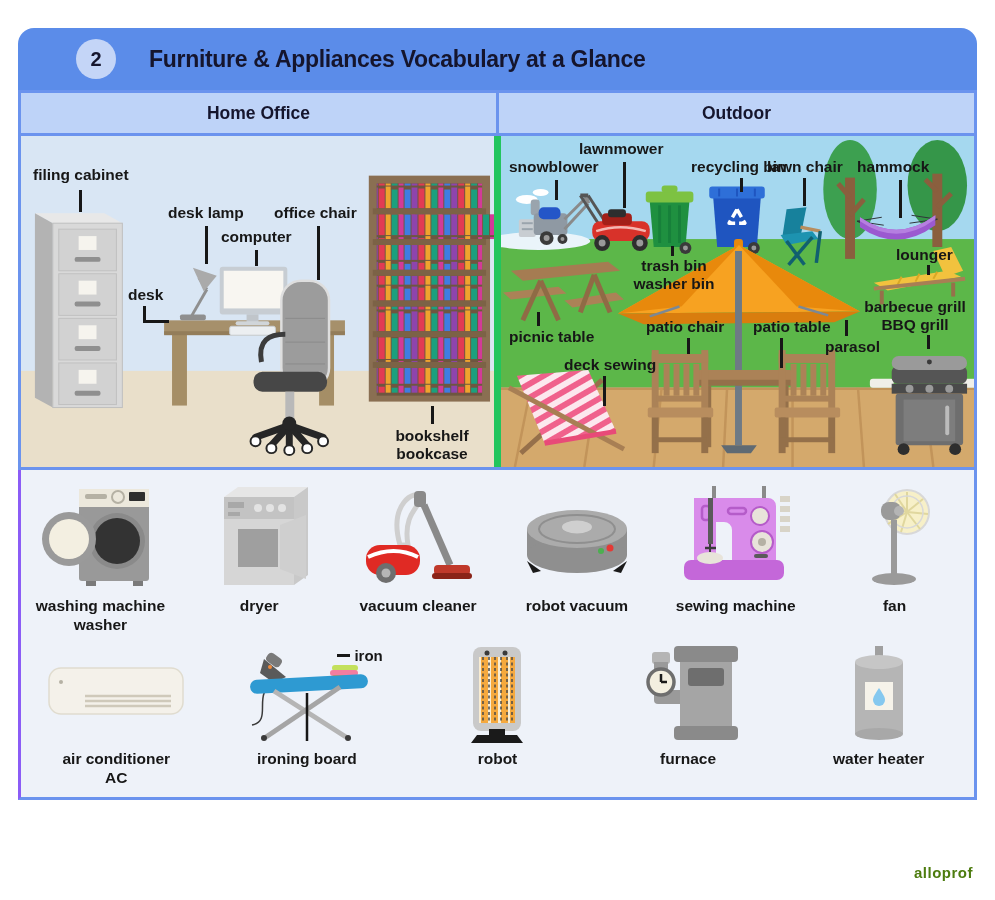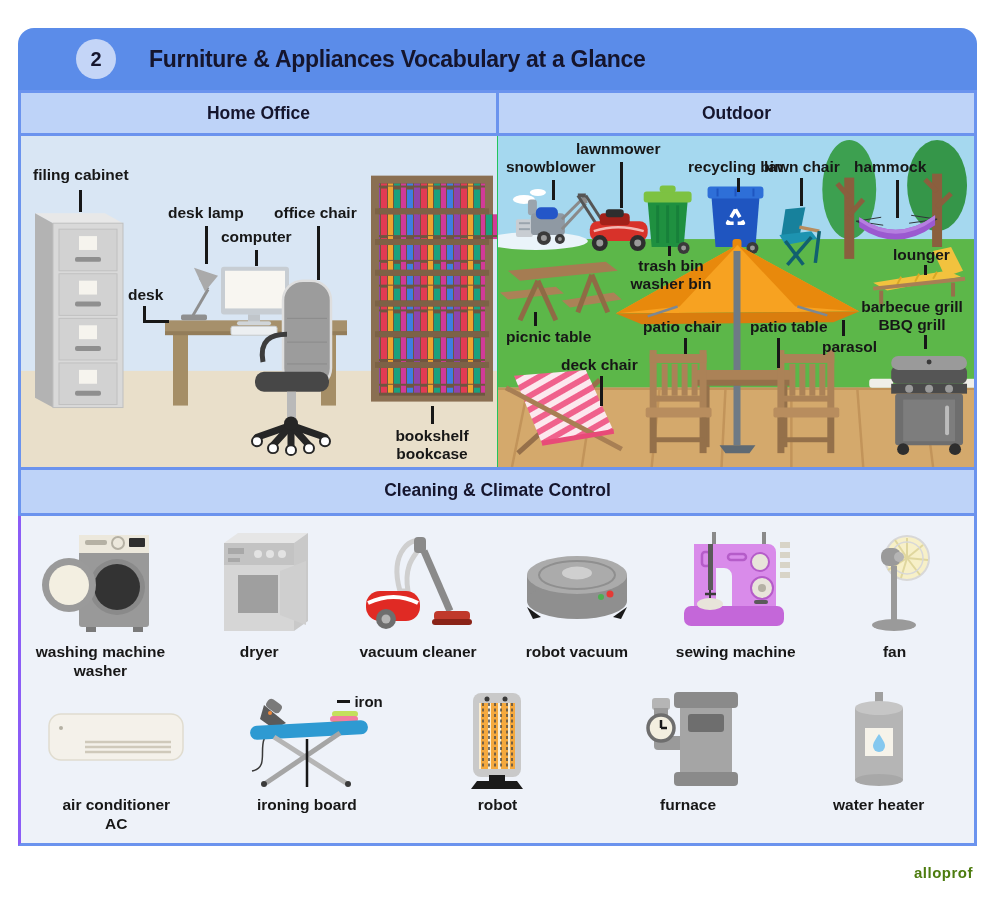--- a/index.html
+++ b/index.html
@@ -22,21 +22,21 @@
              text-align:center; padding-top:10px; }
   .subhead.left { border-right:3px solid #6b93ee; }
   .cchead { height:46px; background:#bed3f8; color:#15152d; font-weight:700; font-size:17.5px;
             text-align:center; padding-top:10px;
             border-left:3px solid #6b93ee; border-right:3px solid #6b93ee; border-bottom:3px solid #6b93ee; }
 
   
   .scenes { display:flex; height:334px; border-left:3px solid #6b93ee; border-right:3px solid #6b93ee;
             border-bottom:3px solid #6b93ee; }
   .scene { flex:1; position:relative; overflow:hidden; }
-  .scene.home { border-right:1px solid #22c55e; }
+  .scene.home { border-right:7px solid #22c55e; }
   .scene svg.bg { position:absolute; inset:0; width:100%; height:100%; }
 
   .lbl { position:absolute; font-weight:700; font-size:15.5px; color:#171717; white-space:nowrap;
          line-height:1.15; }
   .lbl.center { text-align:center; }
   .ln  { position:absolute; width:2.5px; background:#171717; }
   .ln.h { height:2.5px; }
 
   
   .appliances { height:330px; background:#eef2f9; border-left:3px solid #8b5cf6;
@@ -407,31 +407,30 @@
         <div class="lbl" style="left:395px; top:110px;">lounger</div>
         <div class="ln" style="left:426px; top:129px; height:10px;"></div>
         <div class="ln" style="left:36px; top:176px; height:14px;"></div>
         <div class="lbl" style="left:8px; top:192px;">picnic table</div>
         <div class="lbl" style="left:145px; top:182px;">patio chair</div>
         <div class="ln" style="left:186px; top:202px; height:16px;"></div>
         <div class="lbl" style="left:252px; top:182px;">patio table</div>
         <div class="ln" style="left:279px; top:202px; height:30px;"></div>
         <div class="ln" style="left:344px; top:184px; height:16px;"></div>
         <div class="lbl" style="left:324px; top:202px;">parasol</div>
-        <div class="lbl" style="left:63px; top:220px;">deck chair</div>
+        <div class="lbl" style="left:63px; top:220px;">deck sewing</div>
         <div class="ln" style="left:102px; top:240px; height:30px;"></div>
         <div class="lbl center" style="left:352px; top:162px; width:124px;">
           <div>barbecue grill</div>
           <div>BBQ grill</div>
         </div>
         <div class="ln" style="left:426px; top:199px; height:14px;"></div>
       </div>
     </div>
 
-    <div class="cchead">Cleaning &amp; Climate Control</div>
 
     <div class="appliances">
       <div class="approw r1">
 
         <div class="cell">
           <div class="icon">
               <svg width="122" height="108" viewBox="0 0 122 108">
             <rect x="40" y="6" width="70" height="92" rx="3" fill="#999999"></rect>
             <rect x="40" y="6" width="70" height="18" fill="#ece8dc"></rect>
             <rect x="46" y="11" width="22" height="5" rx="2" fill="#b5b1a4"></rect>

